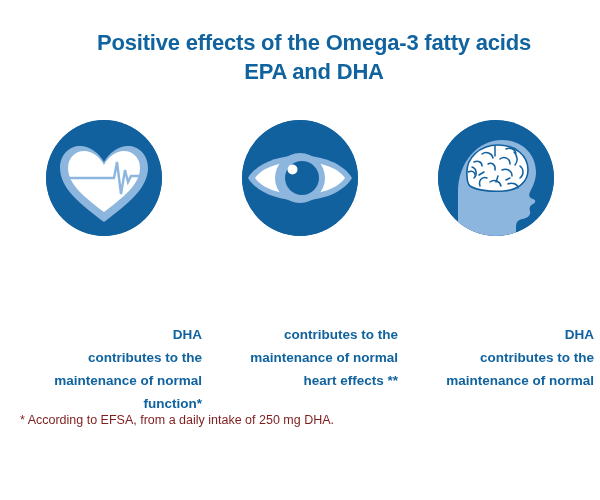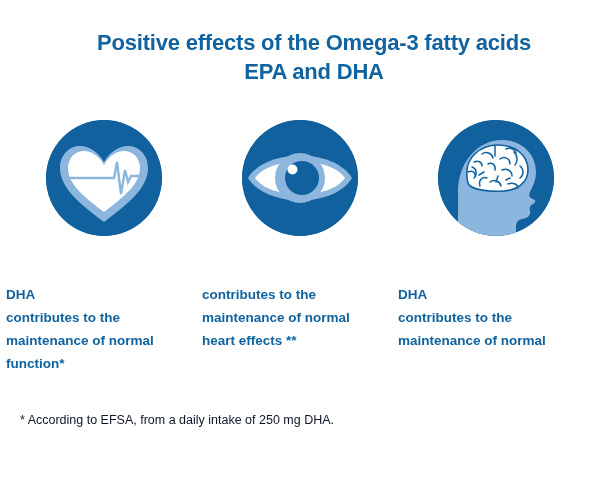--- a/index.html
+++ b/index.html
@@ -72,40 +72,41 @@
   .caption-row {
     position: absolute;
     top: 283px;
     left: 0;
     width: 600px;
     display: flex;
     justify-content: center;
   }
   .caption {
     width: 196px;
-    text-align: left;
+    text-align: right;
     color: #10639f;
     font-weight: bold;
     font-size: 13.5px;
     line-height: 23px;
+    margin-top: 40px;
   }
   .caption span {
     display: block;
   }
 
   
   .footnotes {
     position: absolute;
     top: 410px;
     left: 20px;
     width: 560px;
   }
   .footnote {
     display: block;
-    color: #0f172a;
+    color: #7f1d1d;
     font-size: 12.5px;
     line-height: 21px;
     font-weight: normal;
     white-space: nowrap;
   }
 </style>
 </head>
 <body>
 
 <div class="infographic">

